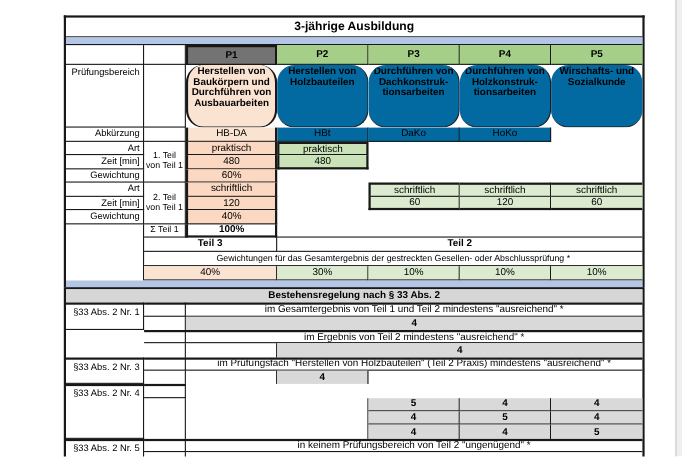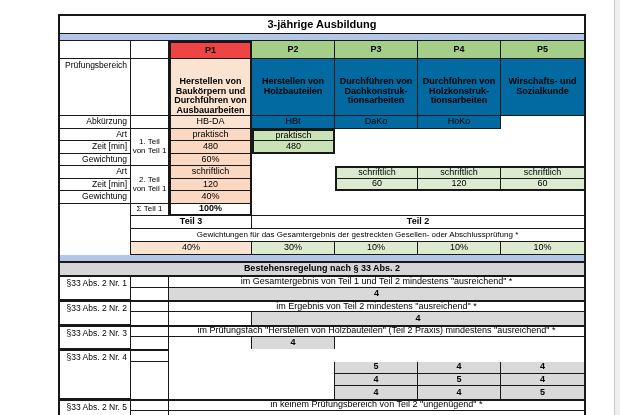--- a/index.html
+++ b/index.html
@@ -26,32 +26,32 @@
   }
   .c{
     border-right:1px solid #181818;border-bottom:1px solid #181818;
     display:flex;align-items:center;justify-content:center;
     font-size:9px;line-height:1.08;overflow:hidden;text-align:center;
   }
   .b{font-weight:bold;}
   .title{font-size:11px;font-weight:bold;}
   .lab{justify-content:flex-end;text-align:right;padding-right:3px;font-size:8.5px;white-space:nowrap;}
   .top{align-items:flex-start;padding-top:2px;}
-  .wrap{padding:18px 2px;}
+  .wrap{padding:1px 2px;border-radius:16px;}
   .sm{font-size:8px;}
   .pre{white-space:pre-line;}
   .nr{border-right:none;}
   .nb{border-bottom:none;}
   .open{border-right:none;border-bottom:none;}
   .thL{border-left:2px solid #181818;}
   .thR{border-right:2px solid #181818;}
   .thT{border-top:2px solid #181818;}
   .thB{border-bottom:2px solid #181818;}
   
-  .oh{background:#ef4444;}   
+  .oh{background:#737373;}   
   .lo{background:#FBE3D2;}   
   .mo{background:#FAD8C2;}   
   .gh{background:#A5CE89;}   
   .lg{background:#0369a1;}   
   .mg{background:#DCEBCF;}   
   .pg{background:#C9E2B7;}   
   .blue{background:#B4C6E7;}
   .grayh{background:#D6D6D6;}
   .grayc{background:#D9D9D9;}
 </style>
@@ -142,21 +142,20 @@
 
   <div class="tbl2">
     <div class="c b grayh nr nb" style="grid-area:1/1/2/8">Bestehensregelung nach § 33 Abs. 2</div>
 
     <div class="c lab top thT" style="grid-area:2/1/4/2">§33 Abs. 2 Nr. 1</div>
     <div class="c thT" style="grid-area:2/2/3/3"></div>
     <div class="c nr thT" style="grid-area:2/3/3/8">im Gesamtergebnis von Teil 1 und Teil 2 mindestens "ausreichend" *</div>
     <div class="c nb" style="grid-area:3/2/4/3"></div>
     <div class="c b grayc nr nb" style="grid-area:3/3/4/8">4</div>
 
-    <div class="c lab top thT" style="grid-area:4/1/6/2">§33 Abs. 2 Nr. 2</div>
     <div class="c thT" style="grid-area:4/2/5/3"></div>
     <div class="c nr thT" style="grid-area:4/3/5/8">im Ergebnis von Teil 2 mindestens "ausreichend" *</div>
     <div class="c nb" style="grid-area:5/2/6/3"></div>
     <div class="c nb" style="grid-area:5/3/6/4"></div>
     <div class="c b grayc nr nb" style="grid-area:5/4/6/8">4</div>
 
     <div class="c lab top thT" style="grid-area:6/1/8/2">§33 Abs. 2 Nr. 3</div>
     <div class="c thT" style="grid-area:6/2/7/3"></div>
     <div class="c nr thT" style="grid-area:6/3/7/8">im Prüfungsfach "Herstellen von Holzbauteilen" (Teil 2 Praxis) mindestens "ausreichend" *</div>
     <div class="c nb" style="grid-area:7/2/8/3"></div>

